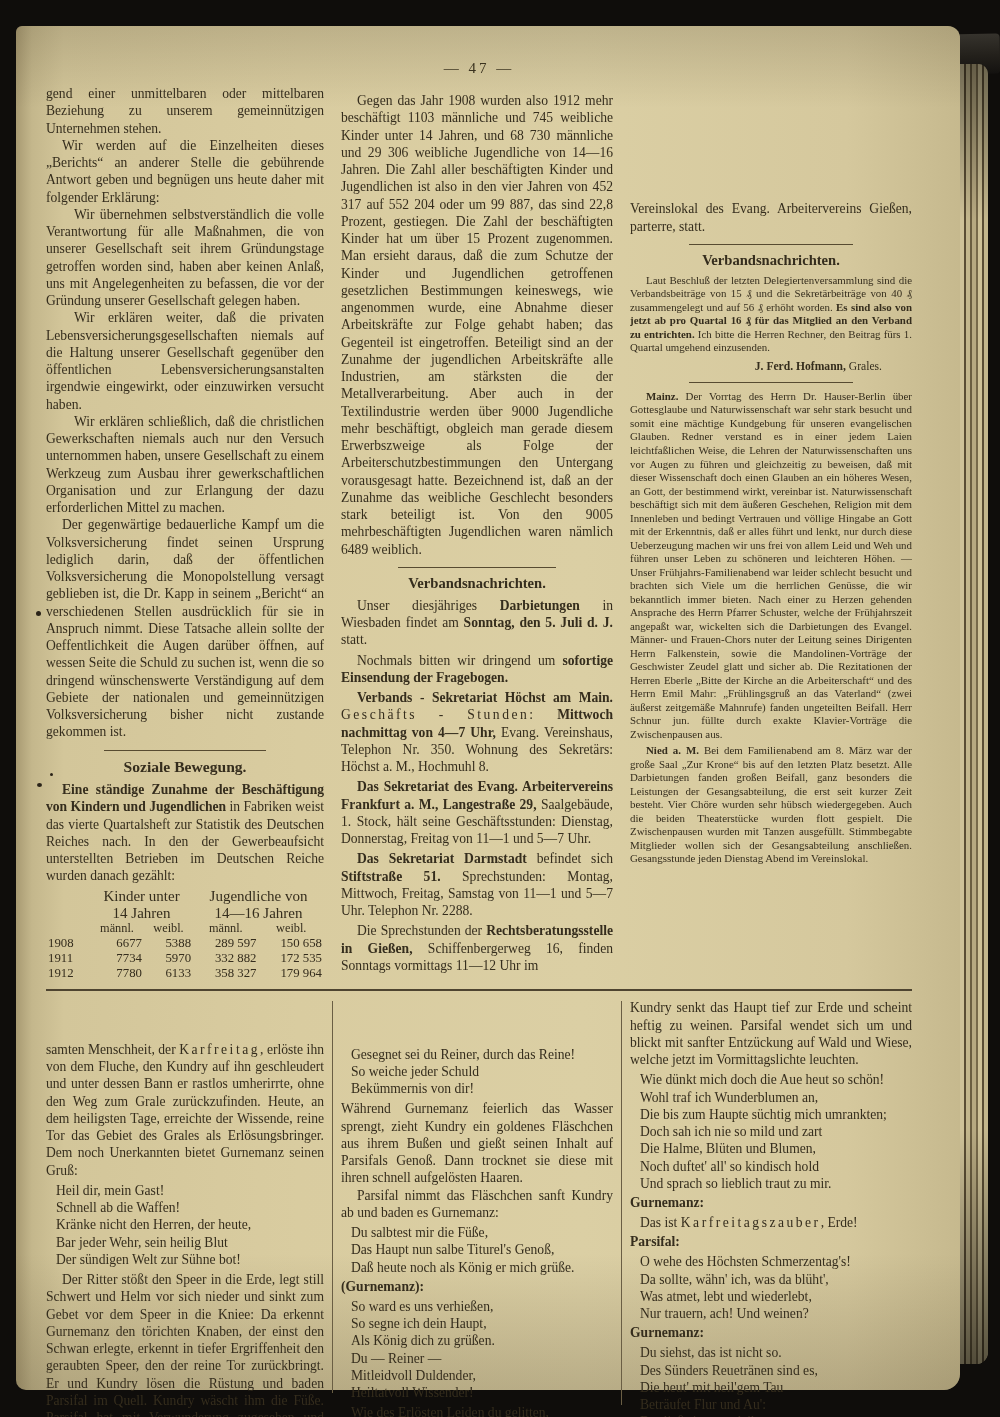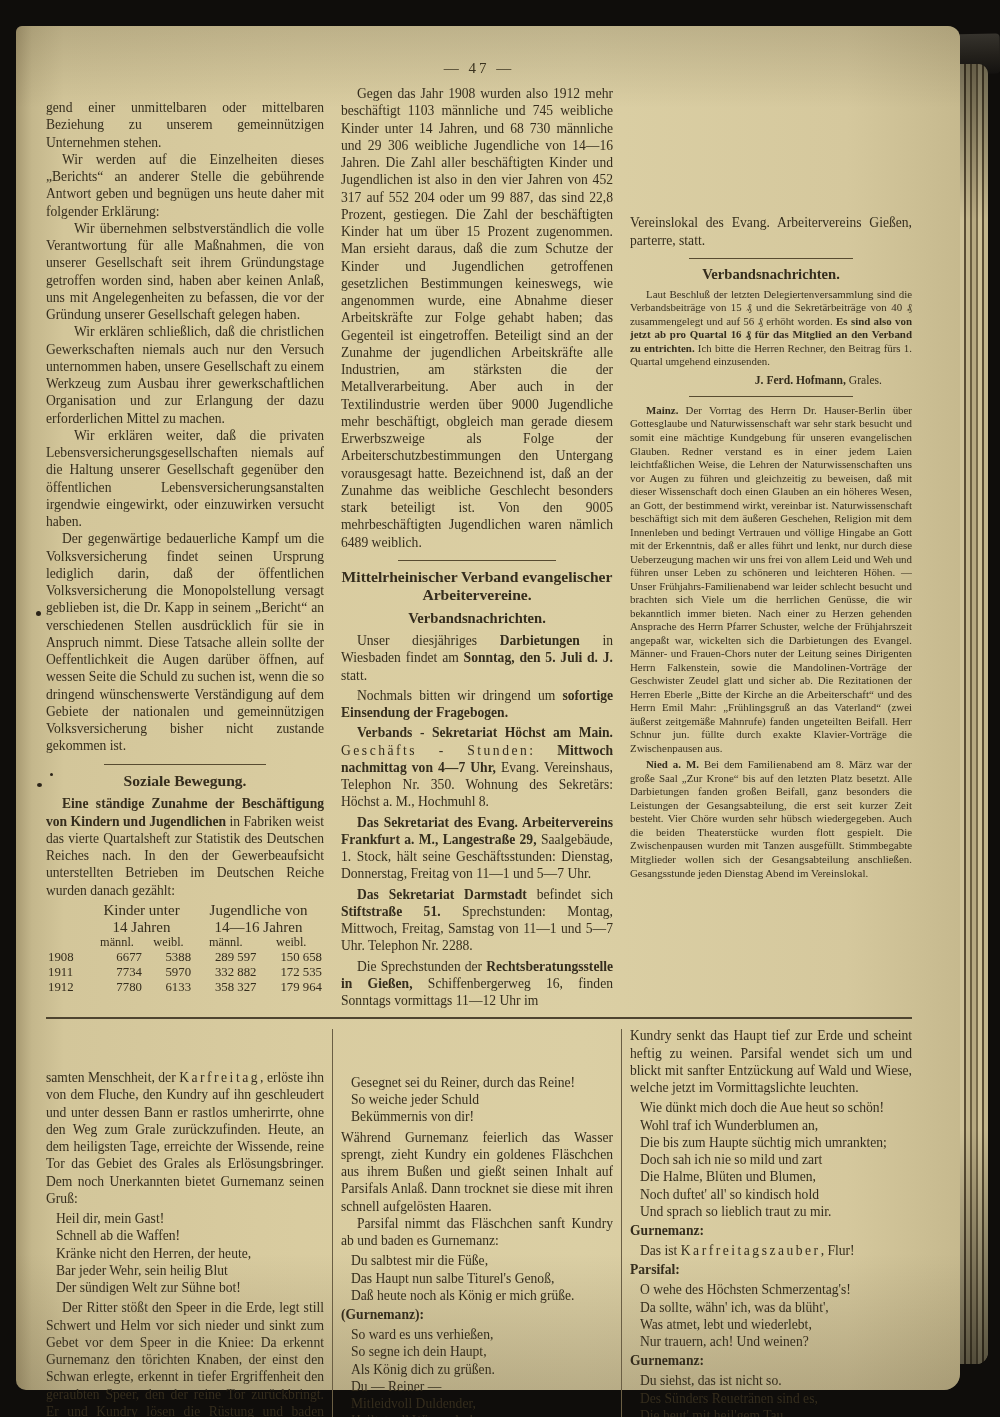--- a/index.html
+++ b/index.html
@@ -98,22 +98,22 @@
 
     <div class="content">
       <div class="pagenum">— 47 —</div>
 
       <div class="topgrid">
 
         <div class="col w1">
           <p>gend einer unmittelbaren oder mittelbaren Beziehung zu unserem gemeinnützigen Unternehmen stehen.</p>
           <p class="ind">Wir werden auf die Einzelheiten dieses „Berichts“ an anderer Stelle die gebührende Antwort geben und begnügen uns heute daher mit folgender Erklärung:</p>
           <p class="ind2">Wir übernehmen selbstverständlich die volle Verantwortung für alle Maßnahmen, die von unserer Gesellschaft seit ihrem Gründungstage getroffen worden sind, haben aber keinen Anlaß, uns mit Angelegenheiten zu befassen, die vor der Gründung unserer Gesellschaft gelegen haben.</p>
+          <p class="ind2">Wir erklären weiter, daß die privaten Lebensversicherungsgesellschaften niemals auf die Haltung unserer Gesellschaft gegenüber den öffentlichen Lebensversicherungsanstalten irgendwie eingewirkt, oder einzuwirken versucht haben.</p>
           <p class="ind2">Wir erklären schließlich, daß die christlichen Gewerkschaften niemals auch nur den Versuch unternommen haben, unsere Gesellschaft zu einem Werkzeug zum Ausbau ihrer gewerkschaftlichen Organisation und zur Erlangung der dazu erforderlichen Mittel zu machen.</p>
-          <p class="ind2">Wir erklären weiter, daß die privaten Lebensversicherungsgesellschaften niemals auf die Haltung unserer Gesellschaft gegenüber den öffentlichen Lebensversicherungsanstalten irgendwie eingewirkt, oder einzuwirken versucht haben.</p>
           <p class="ind">Der gegenwärtige bedauerliche Kampf um die Volksversicherung findet seinen Ursprung lediglich darin, daß der öffentlichen Volksversicherung die Monopolstellung versagt geblieben ist, die Dr. Kapp in seinem „Bericht“ an verschiedenen Stellen ausdrücklich für sie in Anspruch nimmt. Diese Tatsache allein sollte der Oeffentlichkeit die Augen darüber öffnen, auf wessen Seite die Schuld zu suchen ist, wenn die so dringend wünschenswerte Verständigung auf dem Gebiete der nationalen und gemeinnützigen Volksversicherung bisher nicht zustande gekommen ist.</p>
           <div class="hr-short"></div>
           <div class="h-sec">Soziale Bewegung.</div>
           <p class="ind"><span class="b">Eine ständige Zunahme der Beschäftigung von Kindern und Jugendlichen</span><span> in Fabriken weist das vierte Quartalsheft zur Statistik des Deutschen Reiches nach. In den der Gewerbeaufsicht unterstellten Betrieben im Deutschen Reiche wurden danach gezählt:</span></p>
           <table class="stat">
             <tbody>
                 <tr>
               <td class="yr"></td>
               <td colspan="2" class="gh">
                     <div>Kinder unter</div>
@@ -154,21 +154,20 @@
             </tr>
           </tbody>
             </table>
         </div>
 
         <div class="vrule"></div>
 
         <div class="col w2">
           <p class="ind">Gegen das Jahr 1908 wurden also 1912 mehr beschäftigt 1103 männliche und 745 weibliche Kinder unter 14 Jahren, und 68 730 männliche und 29 306 weibliche Jugendliche von 14—16 Jahren. Die Zahl aller beschäftigten Kinder und Jugendlichen ist also in den vier Jahren von 452 317 auf 552 204 oder um 99 887, das sind 22,8 Prozent, gestiegen. Die Zahl der beschäftigten Kinder hat um über 15 Prozent zugenommen. Man ersieht daraus, daß die zum Schutze der Kinder und Jugendlichen getroffenen gesetzlichen Bestimmungen keineswegs, wie angenommen wurde, eine Abnahme dieser Arbeitskräfte zur Folge gehabt haben; das Gegenteil ist eingetroffen. Beteiligt sind an der Zunahme der jugendlichen Arbeitskräfte alle Industrien, am stärksten die der Metallverarbeitung. Aber auch in der Textilindustrie werden über 9000 Jugendliche mehr beschäftigt, obgleich man gerade diesem Erwerbszweige als Folge der Arbeiterschutzbestimmungen den Untergang vorausgesagt hatte. Bezeichnend ist, daß an der Zunahme das weibliche Geschlecht besonders stark beteiligt ist. Von den 9005 mehrbeschäftigten Jugendlichen waren nämlich 6489 weiblich.</p>
           <div class="hr-short"></div>
-          <div class="h-sec">Mittelrheinischer Verband evangelischer Arbeitervereine.</div>
           <div class="h-sub">Verbandsnachrichten.</div>
           <p class="ind"><span>Unser diesjähriges </span><span class="b">Darbietungen</span><span> in Wiesbaden findet am </span><span class="b">Sonntag, den 5. Juli d. J.</span><span> statt.</span></p>
           <p class="ind mt"><span>Nochmals bitten wir dringend um </span><span class="b">sofortige Einsendung der Fragebogen.</span></p>
           <p class="ind mt"><span class="b">Verbands - Sekretariat Höchst am Main.</span><span class="sp"> Geschäfts - Stunden: </span><span class="b">Mittwoch nachmittag von 4—7 Uhr,</span><span> Evang. Vereinshaus, Telephon Nr. 350. Wohnung des Sekretärs: Höchst a. M., Hochmuhl 8.</span></p>
           <p class="ind mt"><span class="b">Das Sekretariat des Evang. Arbeitervereins Frankfurt a. M., Langestraße 29,</span><span> Saalgebäude, 1. Stock, hält seine Geschäftsstunden: Dienstag, Donnerstag, Freitag von 11—1 und 5—7 Uhr.</span></p>
           <p class="ind mt"><span class="b">Das Sekretariat Darmstadt</span><span> befindet sich </span><span class="b">Stiftstraße 51.</span><span> Sprechstunden: Montag, Mittwoch, Freitag, Samstag von 11—1 und 5—7 Uhr. Telephon Nr. 2288.</span></p>
           <p class="ind mt"><span>Die Sprechstunden der </span><span class="b">Rechtsberatungsstelle in Gießen,</span><span> Schiffenbergerweg 16, finden Sonntags vormittags 11—12 Uhr im</span></p>
         </div>
 
         <div class="vrule"></div>
@@ -199,21 +198,21 @@
           <p class="ind">Der Ritter stößt den Speer in die Erde, legt still Schwert und Helm vor sich nieder und sinkt zum Gebet vor dem Speer in die Kniee: Da erkennt Gurnemanz den törichten Knaben, der einst den Schwan erlegte, erkennt in tiefer Ergriffenheit den geraubten Speer, den der reine Tor zurückbringt. Er und Kundry lösen die Rüstung und baden Parsifal im Quell. Kundry wäscht ihm die Füße. Parsifal hat mit Verwunderung zugesehen und spricht:</p>
 
         </div>
 
         <div class="vrule b1"></div>
 
         <div class="col w2">
           <div class="verse lines">Gesegnet sei du Reiner, durch das Reine!
 So weiche jeder Schuld
 Bekümmernis von dir!</div>
-          <p>Während Gurnemanz feierlich das Wasser sprengt, zieht Kundry ein goldenes Fläschchen aus ihrem Bußen und gießt seinen Inhalt auf Parsifals Anlaß. Dann trocknet sie diese mit ihren schnell aufgelösten Haaren.</p>
+          <p>Während Gurnemanz feierlich das Wasser sprengt, zieht Kundry ein goldenes Fläschchen aus ihrem Bußen und gießt seinen Inhalt auf Parsifals Genoß. Dann trocknet sie diese mit ihren schnell aufgelösten Haaren.</p>
           <p class="ind">Parsifal nimmt das Fläschchen sanft Kundry ab und baden es Gurnemanz:</p>
           <div class="verse lines">Du salbtest mir die Füße,
 Das Haupt nun salbe Titurel's Genoß,
 Daß heute noch als König er mich grüße.</div>
           <div class="label">(Gurnemanz):</div>
           <div class="verse lines">So ward es uns verhießen,
 So segne ich dein Haupt,
 Als König dich zu grüßen.
 Du — Reiner —
 Mitleidvoll Duldender,
@@ -228,21 +227,21 @@
         <div class="col w3">
           <p>Kundry senkt das Haupt tief zur Erde und scheint heftig zu weinen. Parsifal wendet sich um und blickt mit sanfter Entzückung auf Wald und Wiese, welche jetzt im Vormittagslichte leuchten.</p>
           <div class="verse lines">Wie dünkt mich doch die Aue heut so schön!
 Wohl traf ich Wunderblumen an,
 Die bis zum Haupte süchtig mich umrankten;
 Doch sah ich nie so mild und zart
 Die Halme, Blüten und Blumen,
 Noch duftet' all' so kindisch hold
 Und sprach so lieblich traut zu mir.</div>
           <div class="label">Gurnemanz:</div>
-          <div class="verse"><span>Das ist </span><span class="sp">Karfreitagszauber</span><span>, Flur!</span></div>
+          <div class="verse"><span>Das ist </span><span class="sp">Karfreitagszauber</span><span>, Erde!</span></div>
           <div class="label">Parsifal:</div>
           <div class="verse lines">O wehe des Höchsten Schmerzentag's!
 Da sollte, wähn' ich, was da blüht',
 Was atmet, lebt und wiederlebt,
 Nur trauern, ach! Und weinen?</div>
           <div class="label">Gurnemanz:</div>
           <div class="verse lines">Du siehst, das ist nicht so.
 Des Sünders Reuetränen sind es,
 Die heut' mit heil'gem Tau
 Beträufet Flur und Au':

